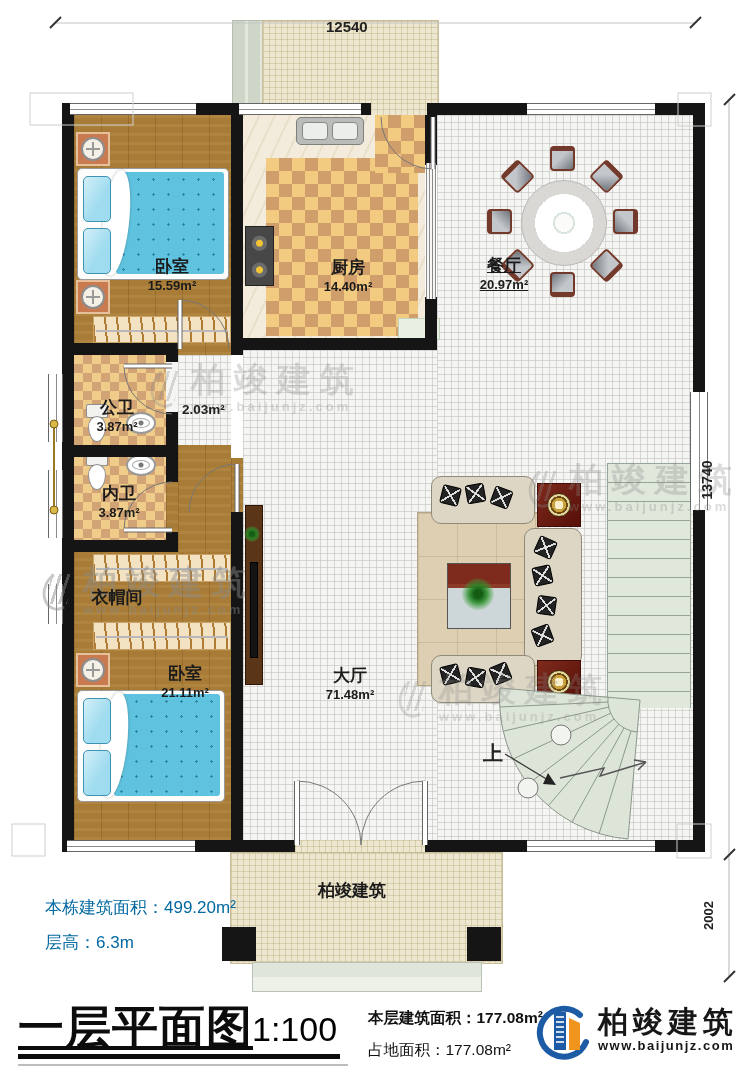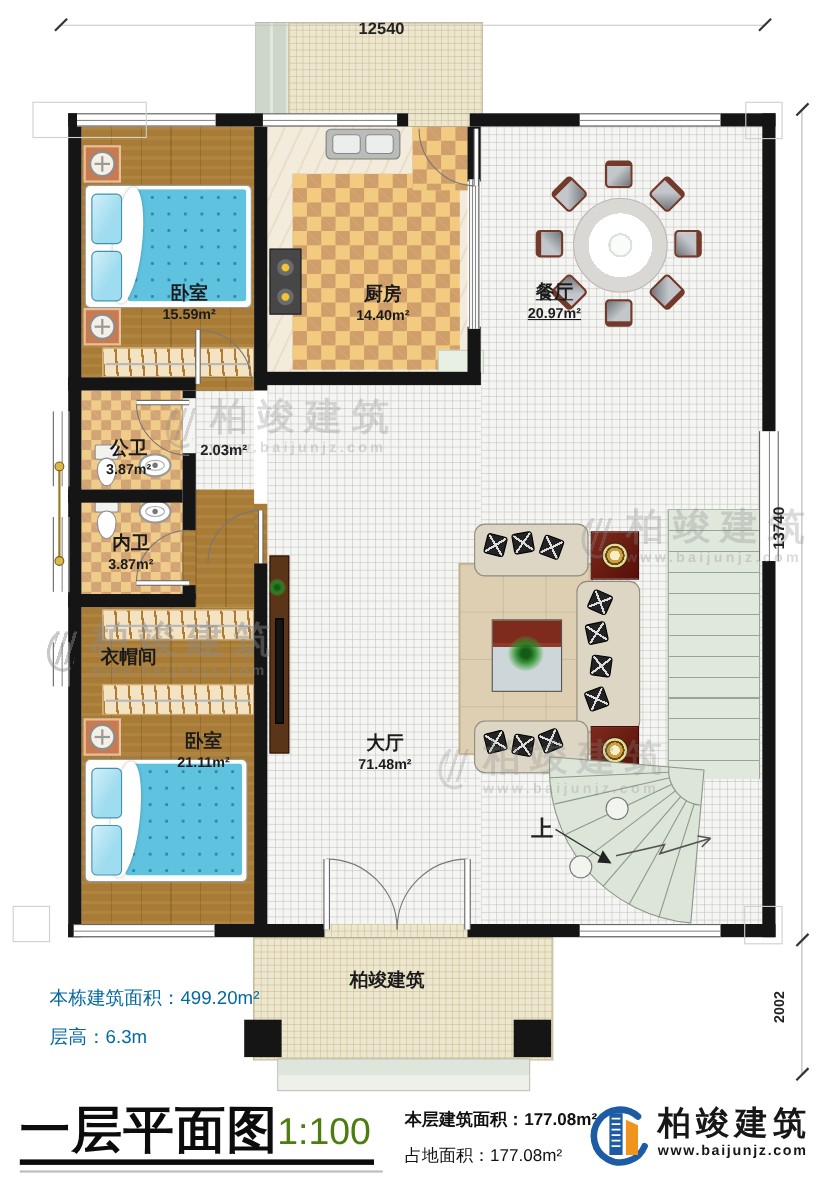--- a/index.html
+++ b/index.html
@@ -93,21 +93,21 @@
   
   .wm{position:absolute;display:flex;align-items:center;gap:7px;color:#8a8a8a;pointer-events:none;}
   .wm-name{font-size:34px;font-weight:bold;letter-spacing:9px;line-height:1;}
   .wm-url{font-size:13px;font-weight:bold;letter-spacing:3px;margin-top:3px;}
   .wmark{position:relative;width:34px;height:42px;flex:none;}
   .wmark::before{content:"";position:absolute;left:7px;top:4px;width:20px;height:30px;transform:skewX(-8deg);
     background:repeating-linear-gradient(100deg,currentColor 0 3px,transparent 3px 8px);}
   .wmark::after{content:"";position:absolute;inset:1px;border:3px solid transparent;border-left-color:currentColor;border-bottom-color:currentColor;border-radius:50%;transform:rotate(18deg);}
   
   .ftitle{position:absolute;font-size:46px;font-weight:bold;letter-spacing:1px;color:#0c0c0c;}
-  .fscale{position:absolute;font-size:34px;color:#4d7c0f;}
+  .fscale{position:absolute;font-size:34px;color:#000000;}
   .farea{position:absolute;font-size:15.5px;color:#111;white-space:nowrap;}
   .brandname{font-size:30px;font-weight:bold;letter-spacing:5px;color:#171717;line-height:1.05;}
   .brandurl{font-size:13px;font-weight:bold;letter-spacing:1.5px;color:#171717;}
   svg.overlay{position:absolute;left:0;top:0;pointer-events:none;}
 </style>
 </head>
 <body>
 
 <div class="page">
 
@@ -356,21 +356,21 @@
   <div class="smalllabel" style="left:182px;top:402px;">2.03m²</div>
   <div class="smalllabel" style="left:483px;top:740px;font-size:20px;">上</div>
 
   <div class="dimtext" style="left:326px;top:18px;font-size:15px;">12540</div>
   <div class="dimtext rot" style="left:688px;top:472px;">13740</div>
   <div class="dimtext rot" style="left:694px;top:908px;font-size:13px;">2002</div>
 
   <div class="note" style="left:45px;top:896px;">本栋建筑面积：499.20m²</div>
   <div class="note" style="left:45px;top:931px;">层高：6.3m</div>
 
-  <div class="ftitle" style="left:18px;top:997px;">一层平面图</div>
+  <div class="ftitle" style="left:18px;top:997px;text-decoration:underline;">一层平面图</div>
   <div class="abs" style="left:18px;top:1054px;width:322px;height:5px;background:#0c0c0c;"></div>
   <div class="abs" style="left:18px;top:1064px;width:330px;height:2px;background:#bdbdbd;"></div>
   <div class="fscale" style="left:252px;top:1010px;">1:100</div>
   <div class="farea" style="left:368px;top:1008px;font-weight:bold;">本层建筑面积：177.08m²</div>
   <div class="farea" style="left:368px;top:1040px;">占地面积：177.08m²</div>
 
   <div class="abs" style="left:532px;top:1002px;width:62px;height:66px;">
     <svg width="62" height="66" viewBox="0 0 62 66">
       <path d="M48 13 A24 24 0 1 0 54 40" fill="none" stroke="#1d5ca5" stroke-width="6" stroke-linecap="round"></path>
       <rect x="22" y="10" width="12" height="38" fill="#1d5ca5"></rect>

